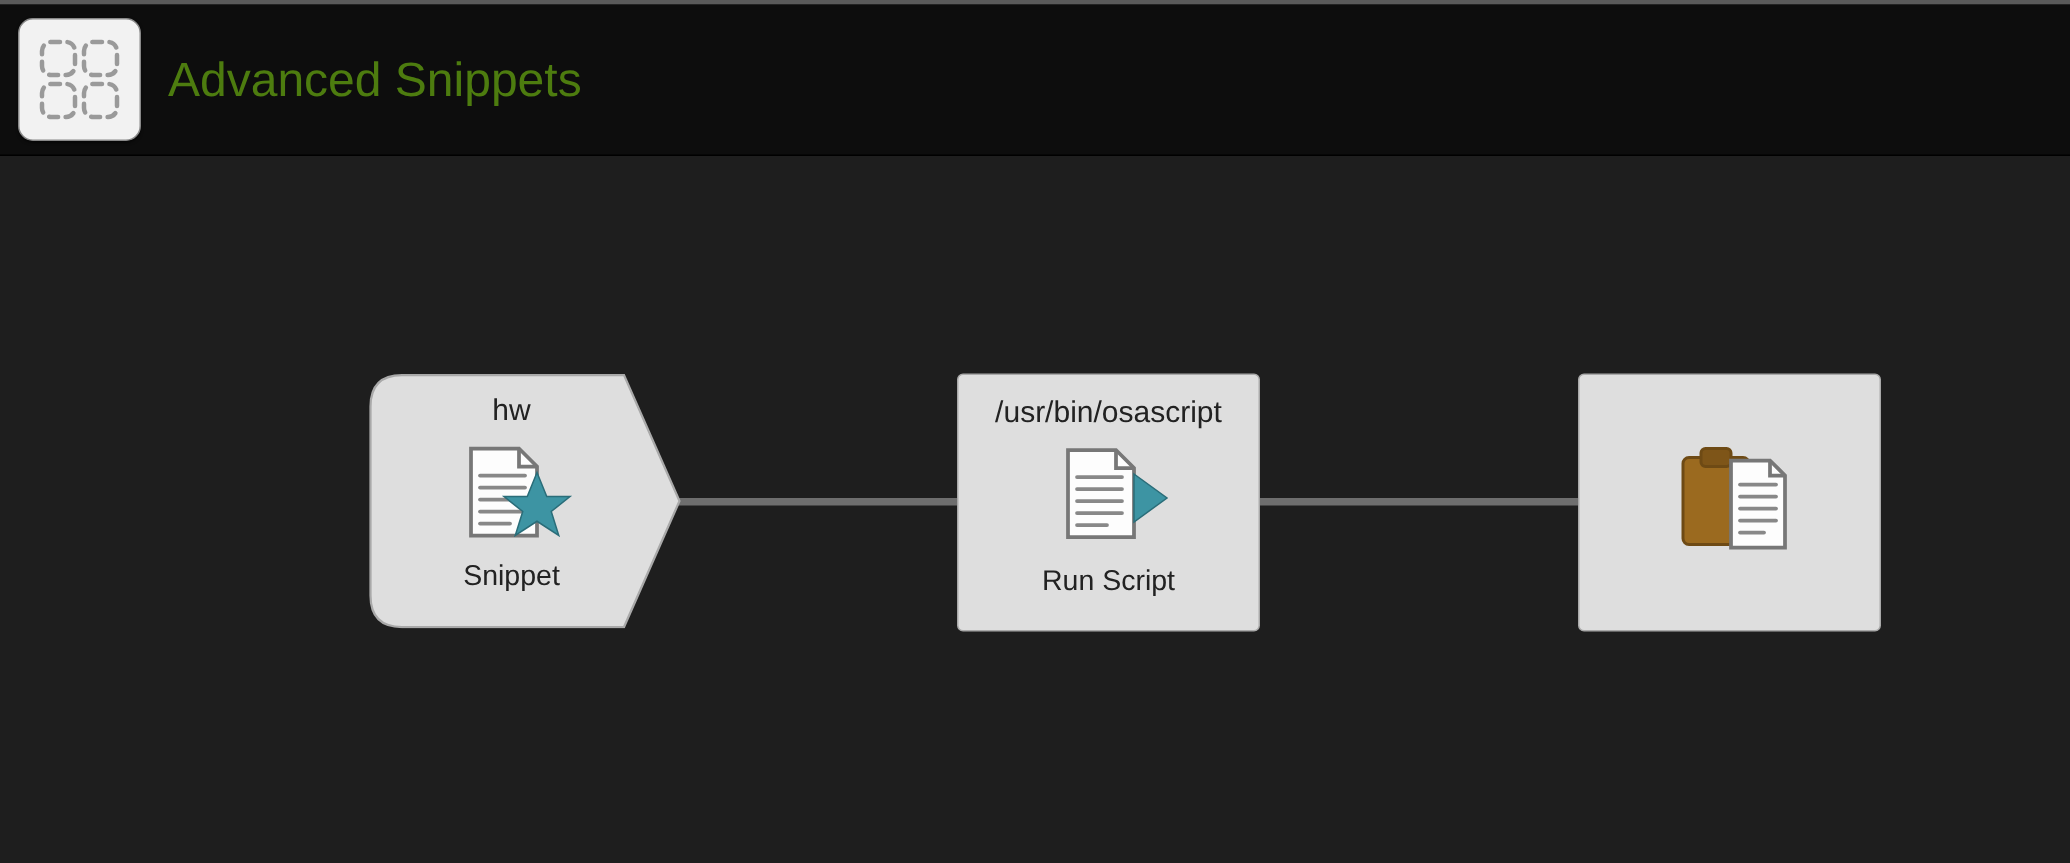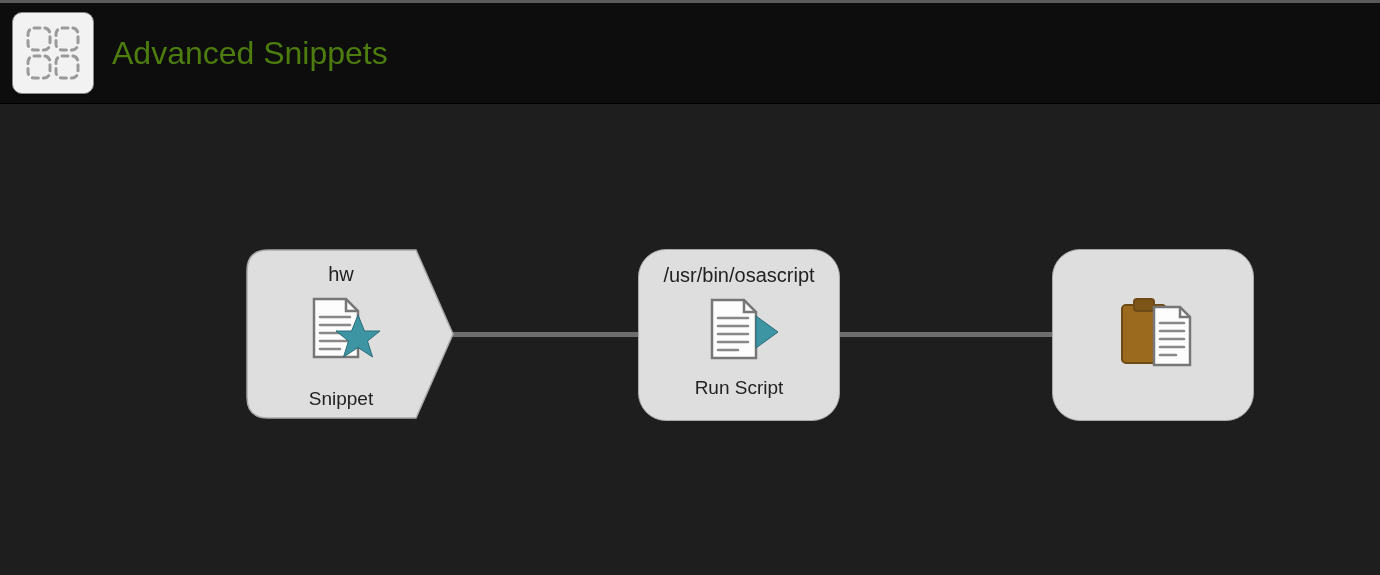--- a/index.html
+++ b/index.html
@@ -3,31 +3,31 @@
 <meta charset="utf-8">
 <style>
   html,body{margin:0;padding:0;width:1380px;height:575px;background:#1a1a1a;font-family:-apple-system,BlinkMacSystemFont,"Segoe UI",Helvetica,Arial,sans-serif;overflow:hidden;}
   .topbar-line{height:3px;background:#5a5a5a;}
   .header{display:flex;align-items:center;height:100px;background:#0d0d0d;border-bottom:1px solid #000;padding-left:12px;}
   .hdr-icon{width:80px;height:80px;border-radius:10px;background:#f2f2f2;border:1px solid #888;display:flex;align-items:center;justify-content:center;box-shadow:0 1px 2px rgba(0,0,0,.5);}
   .hdr-icon svg{display:block;}
   .hdr-title{color:#4d7c0f;font-size:32px;font-weight:500;margin-left:18px;}
   .canvas{position:relative;width:100%;height:472px;background:#1e1e1e;}
   
-  .node{position:absolute;width:200px;height:170px;background:#dedede;border:1px solid #a9a9a9;border-radius:28px;display:flex;flex-direction:column;align-items:center;z-index:2;}
+  .node{position:absolute;width:200px;height:170px;background:#dedede;border:1px solid #a9a9a9;border-radius:4px;display:flex;flex-direction:column;align-items:center;z-index:2;}
   .node .title{margin-top:14px;font-size:20px;color:#222;white-space:nowrap;}
   .node .icon-wrap{margin-top:8px;height:72px;display:flex;align-items:center;justify-content:center;}
   .node .subtitle{margin-top:10px;font-size:19px;color:#222;text-align:center;}
   
   .node-snippet{position:absolute;width:210px;height:170px;z-index:2;}
   .node-snippet svg.shape{position:absolute;top:0;left:0;}
   .node-snippet .inner{position:absolute;top:0;left:0;width:190px;height:170px;display:flex;flex-direction:column;align-items:center;}
   .node-snippet .title{margin-top:14px;font-size:20px;color:#222;}
   .node-snippet .icon-wrap{margin-top:8px;height:72px;display:flex;align-items:center;justify-content:center;}
-  .node-snippet .subtitle{margin-top:22px;font-size:19px;color:#222;}
+  .node-snippet .subtitle{margin-top:8px;font-size:19px;color:#222;}
   
   .connector{position:absolute;height:5px;background:#6e6e6e;z-index:1;}
   .no-title .title{visibility:hidden;height:24px;}
 </style>
 </head>
 <body>
 
 <div class="topbar-line"></div>
 
 <div class="header">

